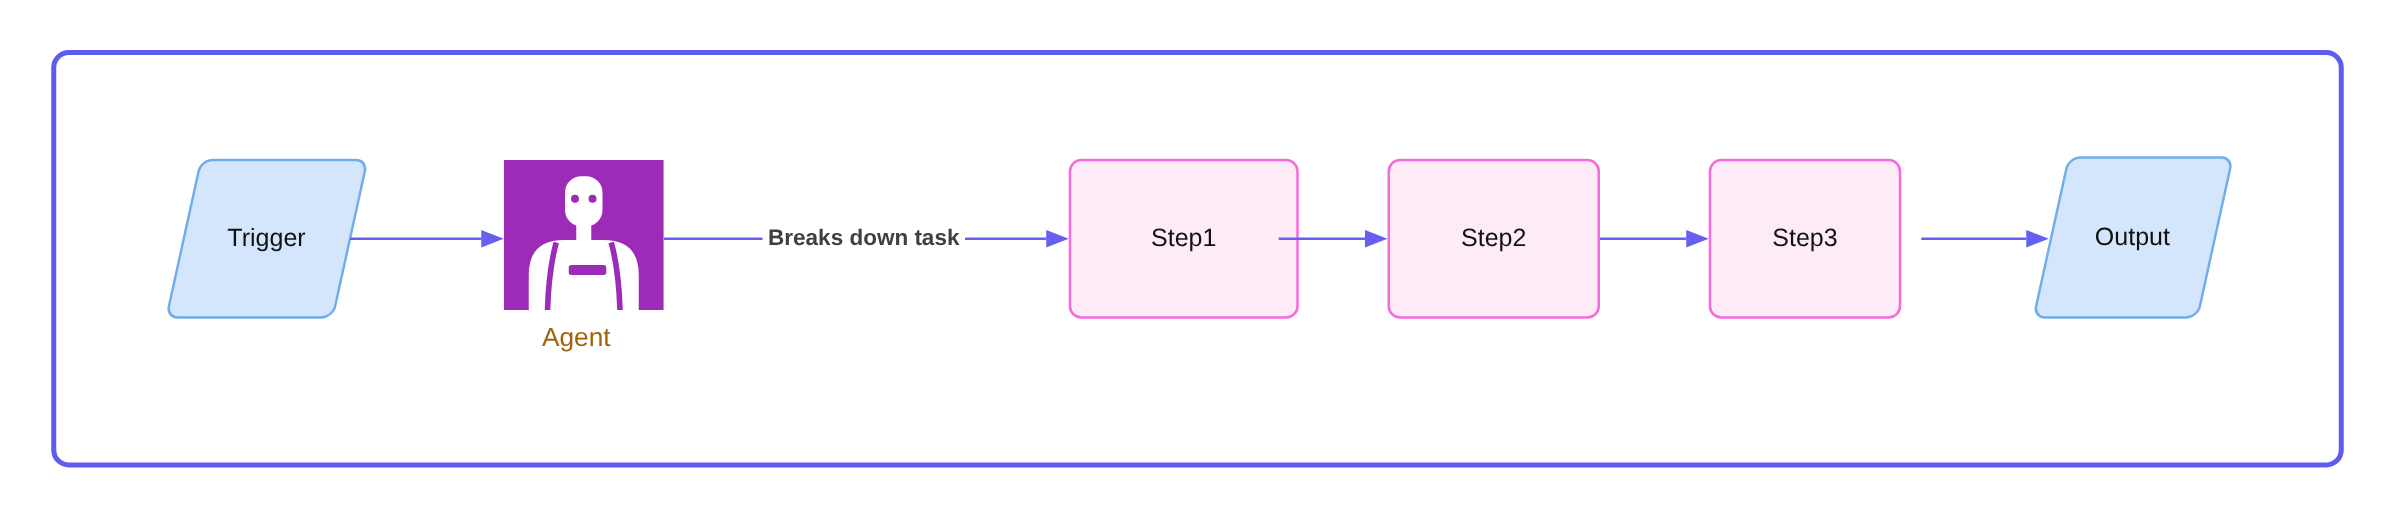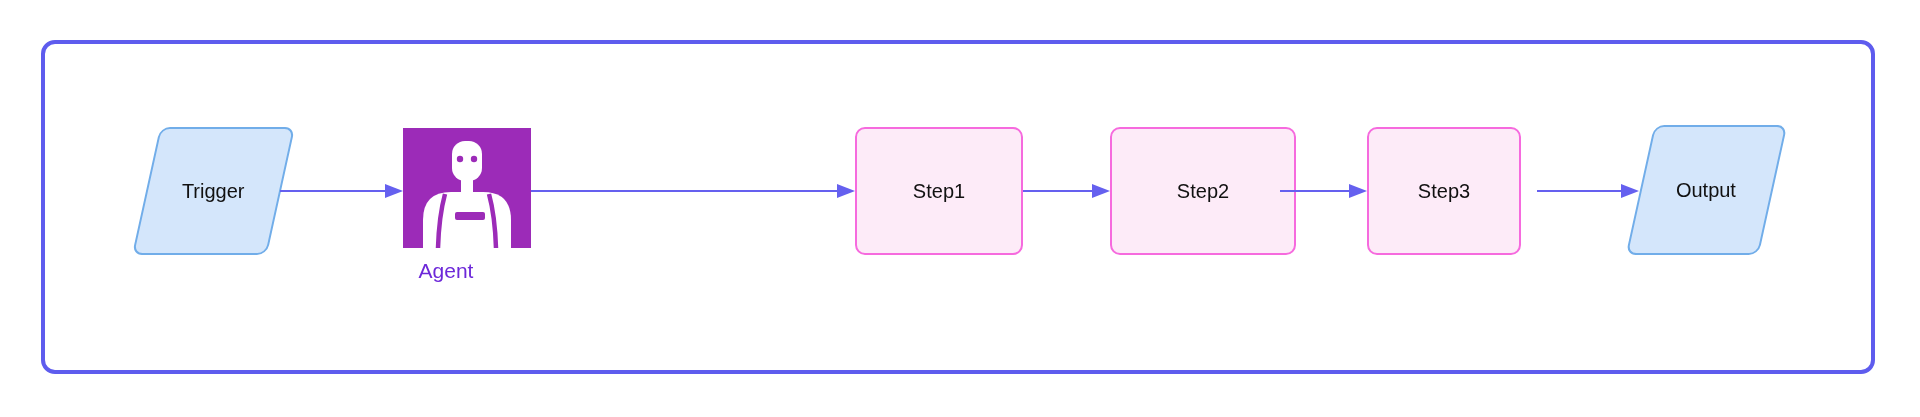--- a/index.html
+++ b/index.html
@@ -41,47 +41,47 @@
     height: 128px;
     background: var(--io-fill, #d4e6fb);
     border: 2px solid var(--io-border, #71ade9);
     border-radius: 10px;
     transform: skewX(-12.4deg);
   }
   .parallelogram .unskew {
     transform: skewX(12.4deg);
   }
   .process {
-    width: 168px;
+    width: 184px;
     height: 128px;
     top: 127px;
     background: var(--process-fill, #fdebf8);
     border: 2px solid var(--process-border, #f66ade);
     border-radius: 10px;
   }
   .agent-box {
     position: absolute;
     left: 403px;
     top: 128px;
     width: 128px;
     height: 120px;
   }
   .agent-box svg {
     display: block;
     width: 128px;
     height: 120px;
   }
   .agent-caption {
     position: absolute;
-    left: 382px;
+    left: 397px;
     top: 259px;
     width: 128px;
     text-align: center;
     font-size: 21px;
-    color: #6d28d9;
+    color: #a16207;
   }
   .arrow {
     position: absolute;
     top: 184px;
     height: 14px;
     display: flex;
     align-items: center;
   }
   .arrow .arrow-line {
     flex: 1;
@@ -141,31 +141,32 @@
 
       <rect x="52" y="84" width="30" height="8" rx="2" fill="var(--agent-fill, #9c2bb8)"></rect>
     </svg>
   </div>
   <div class="agent-caption">Agent</div>
 
   <div class="arrow" style="left:531px; width:324px;">
     <div class="arrow-line"></div>
     <div class="arrow-head"></div>
   </div>
+  <div class="edge-label">Breaks down task</div>
 
   <div class="node process" style="left:855px;">
     <span>Step1</span>
   </div>
 
   <div class="arrow" style="left:1023px; width:87px;">
     <div class="arrow-line"></div>
     <div class="arrow-head"></div>
   </div>
 
-  <div class="node process" style="left:1110px; width:186px;">
+  <div class="node process" style="left:1110px; width:170px;">
     <span>Step2</span>
   </div>
 
   <div class="arrow" style="left:1280px; width:87px;">
     <div class="arrow-line"></div>
     <div class="arrow-head"></div>
   </div>
 
   <div class="node process" style="left:1367px; width:154px;">
     <span>Step3</span>

